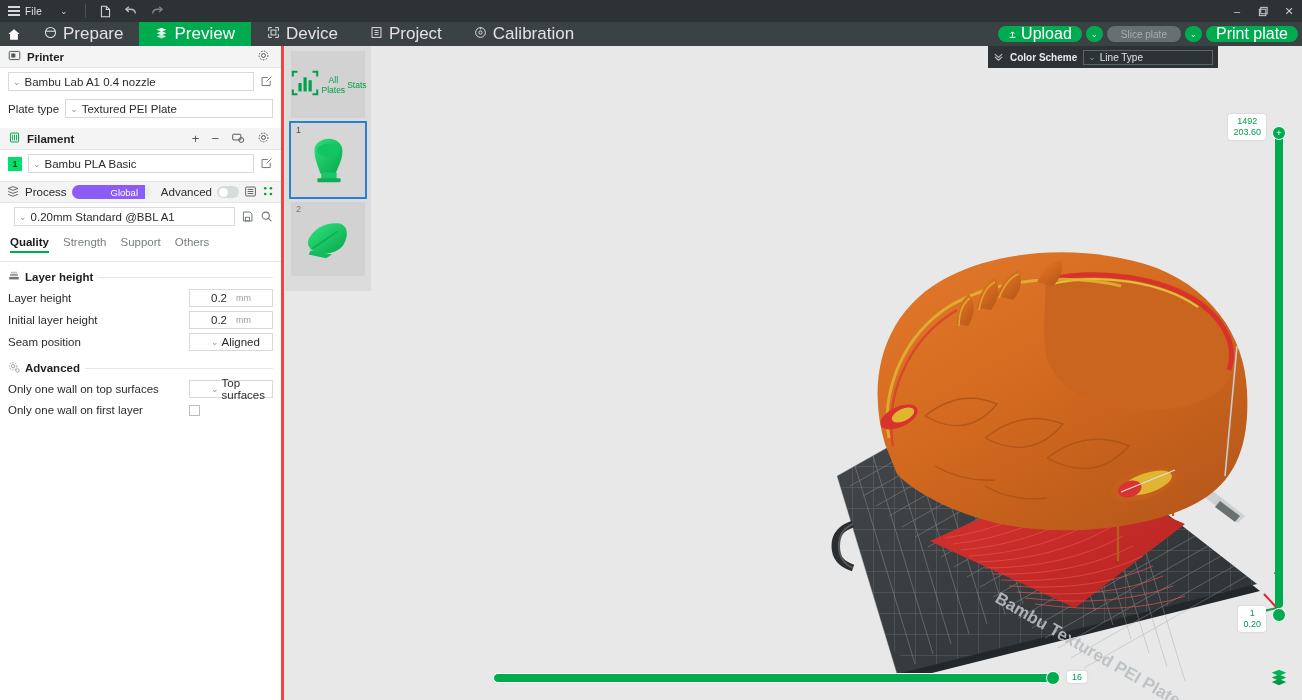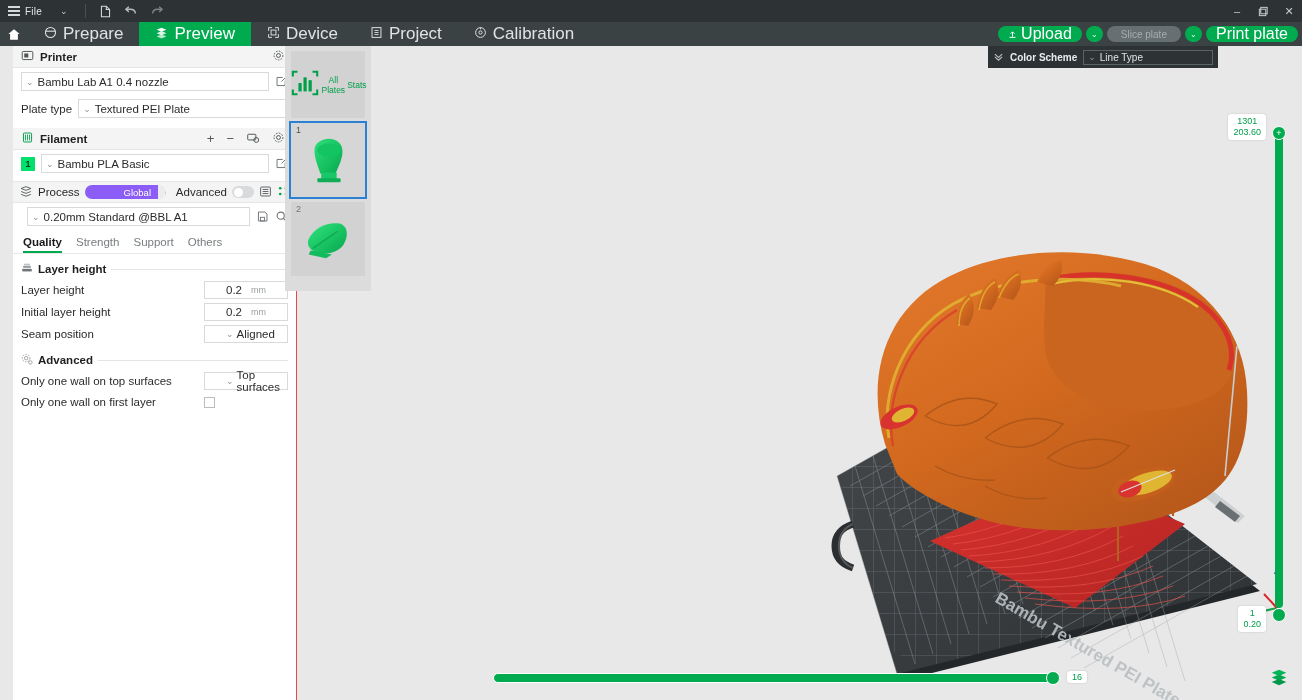--- a/index.html
+++ b/index.html
@@ -59,22 +59,22 @@
     padding: 0 14px; cursor: pointer; white-space: nowrap;
   }
   .btn-chev {
     width: 17px; height: 16px; border-radius: 8px; background: #00ab4f; color: #fff;
     font-size: 8px; display: flex; align-items: center; justify-content: center; cursor: pointer;
   }
 
   
   .leftpanel {
     position: absolute; top: 46px; left: 0; width: 284px; height: 654px;
-    background: #fff; border-right: 1px solid #ef4444;
-    font-size: 11.5px; color: #262626; margin-left: 13px;
+    background: #fff; border-right: 3px solid #ef4444;
+    font-size: 11.5px; color: #262626;
   }
   .sec-head {
     display: flex; align-items: center; height: 22px; padding: 0 8px; gap: 6px;
     background: #f4f4f4; border-bottom: 1px solid #e6e6e6;
   }
   .sec-head .t { font-weight: bold; font-size: 11.5px; color: #1f1f1f; }
   .sec-head .sp { flex: 1; }
   .sec-head .act { color: #4f5658; font-size: 13px; cursor: pointer; padding: 0 3px; }
 
   .row { display: flex; align-items: center; padding: 4px 8px; gap: 6px; }
@@ -106,21 +106,21 @@
   .toggle {
     width: 22px; height: 12px; border-radius: 6px; background: #d8dbdc;
     position: relative; cursor: pointer; flex: 0 0 auto;
   }
   .toggle::after {
     content: ''; position: absolute; top: 1.5px; left: 1.5px;
     width: 9px; height: 9px; border-radius: 50%; background: #fff;
   }
 
   
-  .tabs { display: flex; gap: 0; padding: 6px 8px 0 8px; border-bottom: 1px solid #e8e8e8; }
+  .tabs { display: flex; gap: 0; padding: 6px 8px 8px 8px; border-bottom: 1px solid #e8e8e8; }
   .tab {
     font-size: 11.5px; color: #777d7f; padding: 0 14px 5px 0; cursor: pointer; position: relative;
   }
   .tab:first-child { padding-left: 2px; }
   .tab.active { color: #1a1a1a; font-weight: bold; }
   .tab.active::after {
     content: ''; position: absolute; left: 2px; right: 14px; bottom: 0; height: 2px; background: #00ab4f;
   }
 
   .grp-head {
@@ -571,21 +571,21 @@
           <path d="M14,40 L40,22" stroke="#0ea851" stroke-width="1.4" fill="none"></path>
           <polygon points="12,42 34,46 28,50 10,46" fill="#12bb5d"></polygon>
         </svg>
       </span>
     </div>
   </div>
 
   <div class="vslider">
     <div class="vs-track"></div>
     <div class="vs-tip top">
-      <div>1301</div>
+      <div>1492</div>
       <div>203.60</div>
     </div>
     <div class="vs-knob-top">
       <span>+</span>
     </div>
     <div class="vs-tip bot">
       <div>1</div>
       <div>0.20</div>
     </div>
     <div class="vs-knob-bot"></div>

